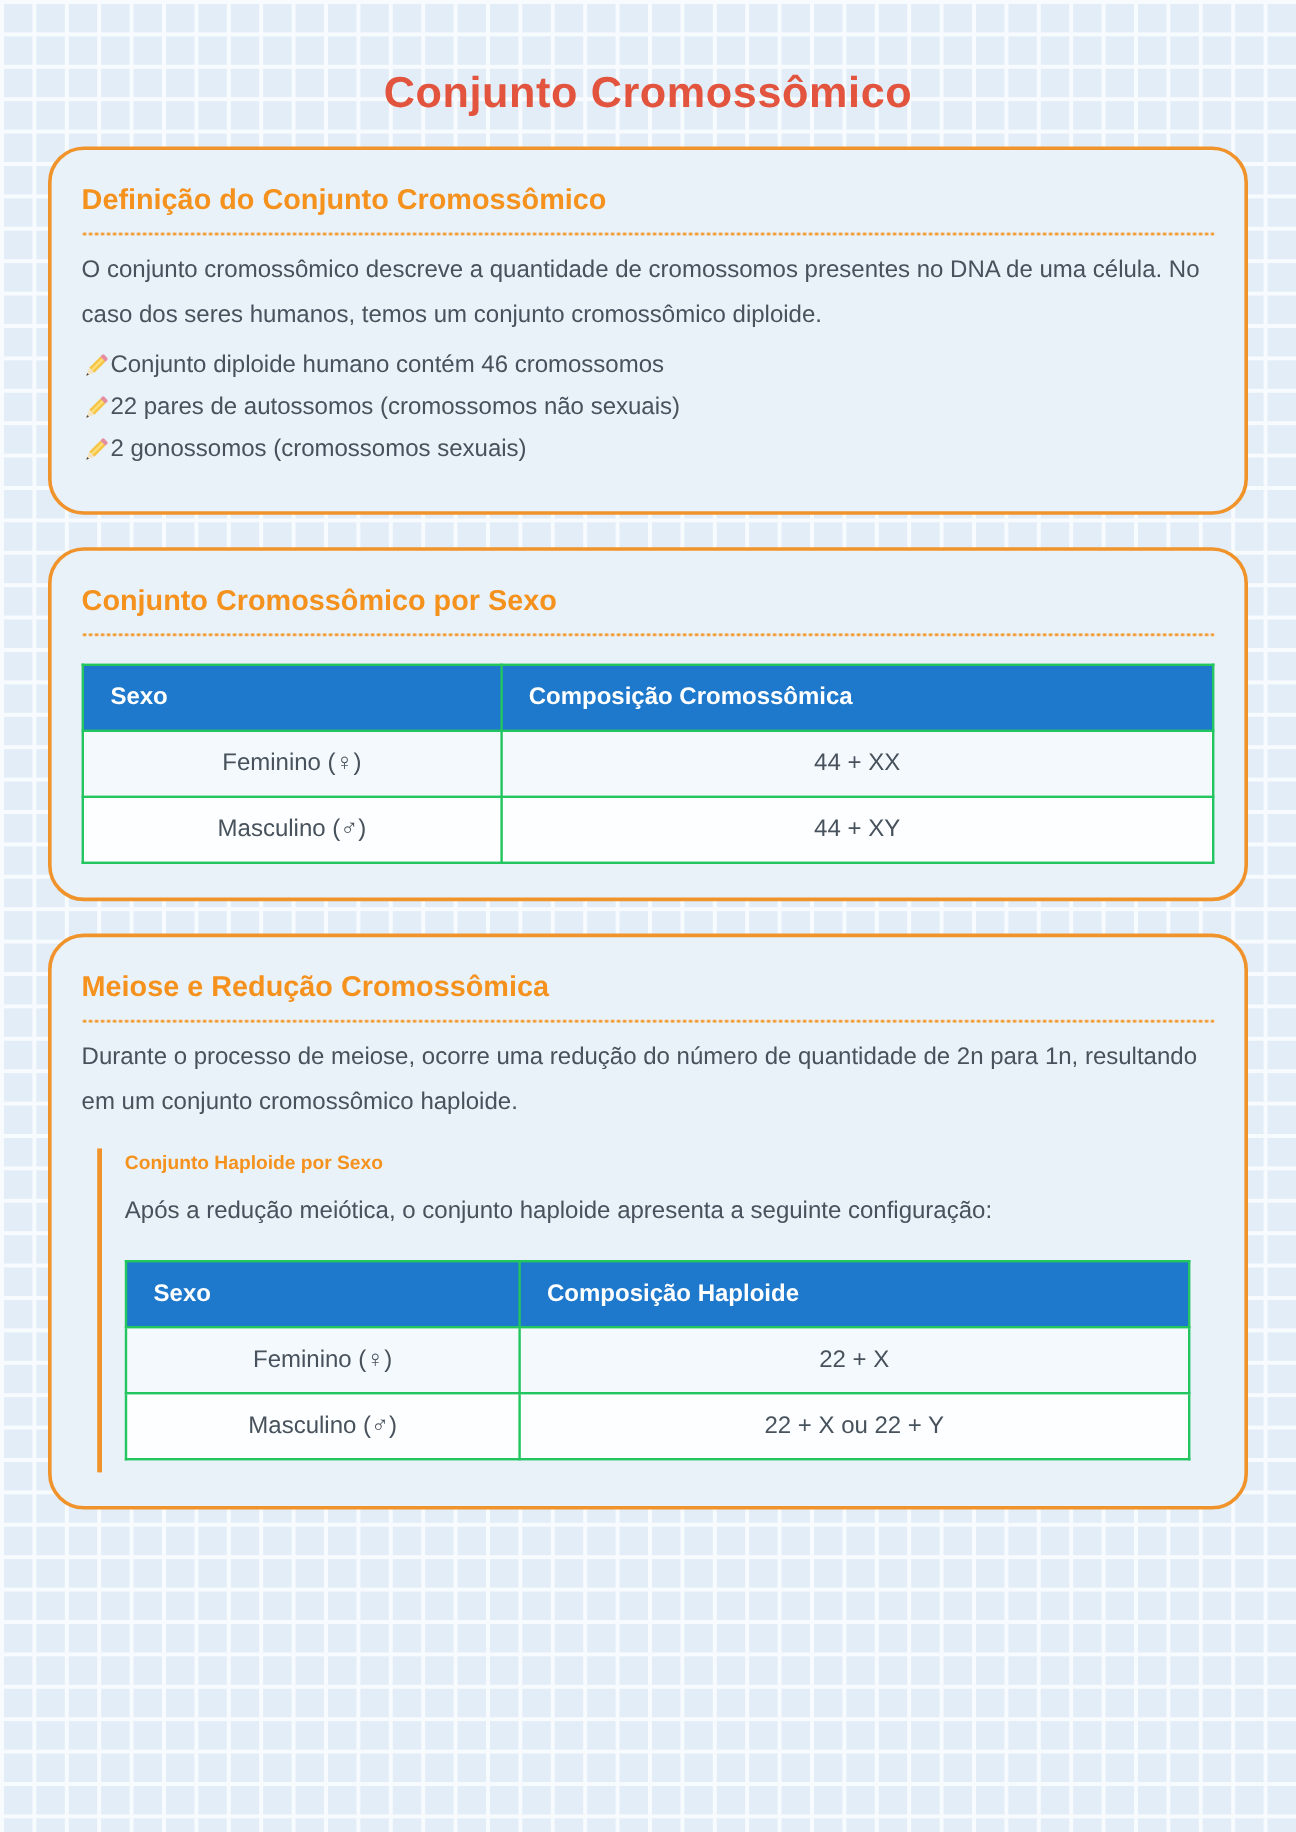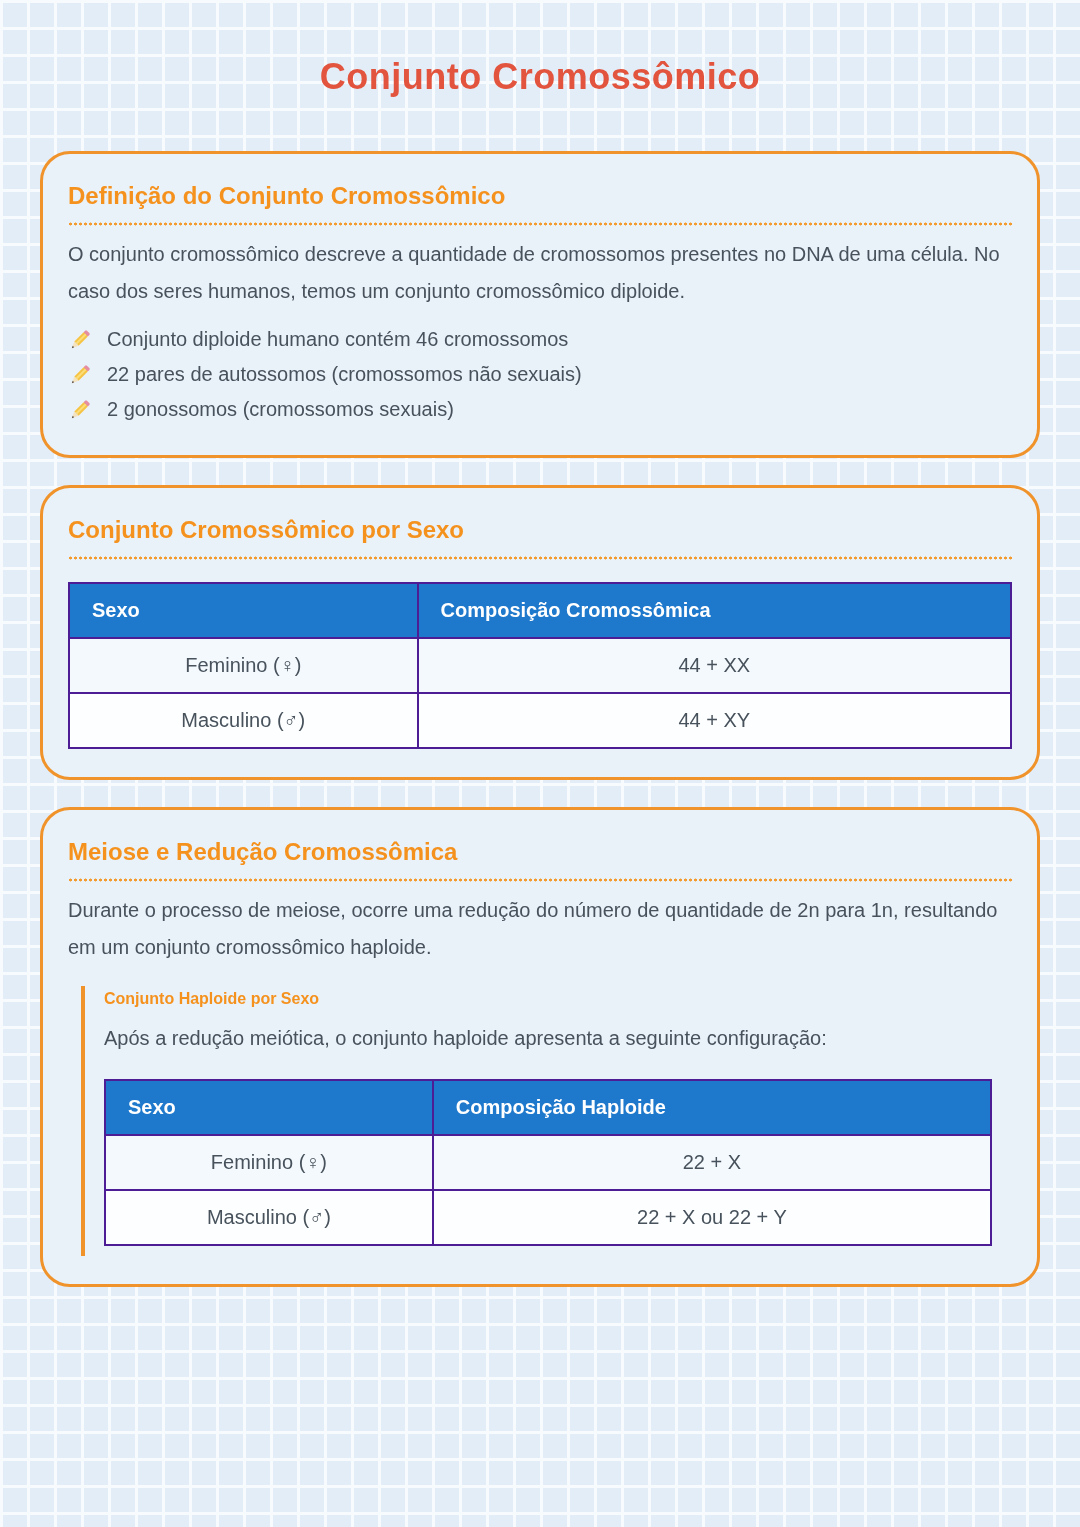--- a/index.html
+++ b/index.html
@@ -14,21 +14,21 @@
       linear-gradient(to bottom, #f8fbfe 3px, transparent 3px);
     background-size: 27px 27px;
   }
   .page-title {
     text-align: center;
     padding-top: 56px;
     color: #e2543e;
     font-size: 36px;
     font-weight: bold;
     letter-spacing: 0.5px;
-    margin-bottom: 53px;
+    margin-bottom: 24px;
   }
   .card {
     margin: 0 40px 27px 40px;
     background: #e9f1f9;
     border: 3px solid #f0932b;
     border-radius: 30px;
     padding: 20px 25px 28px 25px;
   }
   .card-heading {
     color: #f5921e;
@@ -45,33 +45,32 @@
   }
   .body-text {
     color: #47525c;
     font-size: 20px;
     line-height: 37px;
     margin-top: 8px;
   }
   .bullet-list { list-style: none; margin-top: 12px; }
   .bullet-item {
     display: flex;
-    align-items: center;
-    gap: 15px;
+    align-items: flex-start;
     color: #47525c;
     font-size: 20px;
     height: 35px;
   }
   .pencil { width: 24px; height: 24px; flex: 0 0 24px; }
   .data-table {
     width: 100%;
     border-collapse: collapse;
     margin-top: 22px;
   }
-  .data-table th, .data-table td { border: 2px solid #4c1d95; }
+  .data-table th, .data-table td { border: 2px solid #22c55e; }
   .data-table th {
     background: #1e78cb;
     color: #ffffff;
     font-size: 20px;
     font-weight: bold;
     text-align: left;
     height: 55px;
     padding-left: 22px;
   }
   .data-table td {

